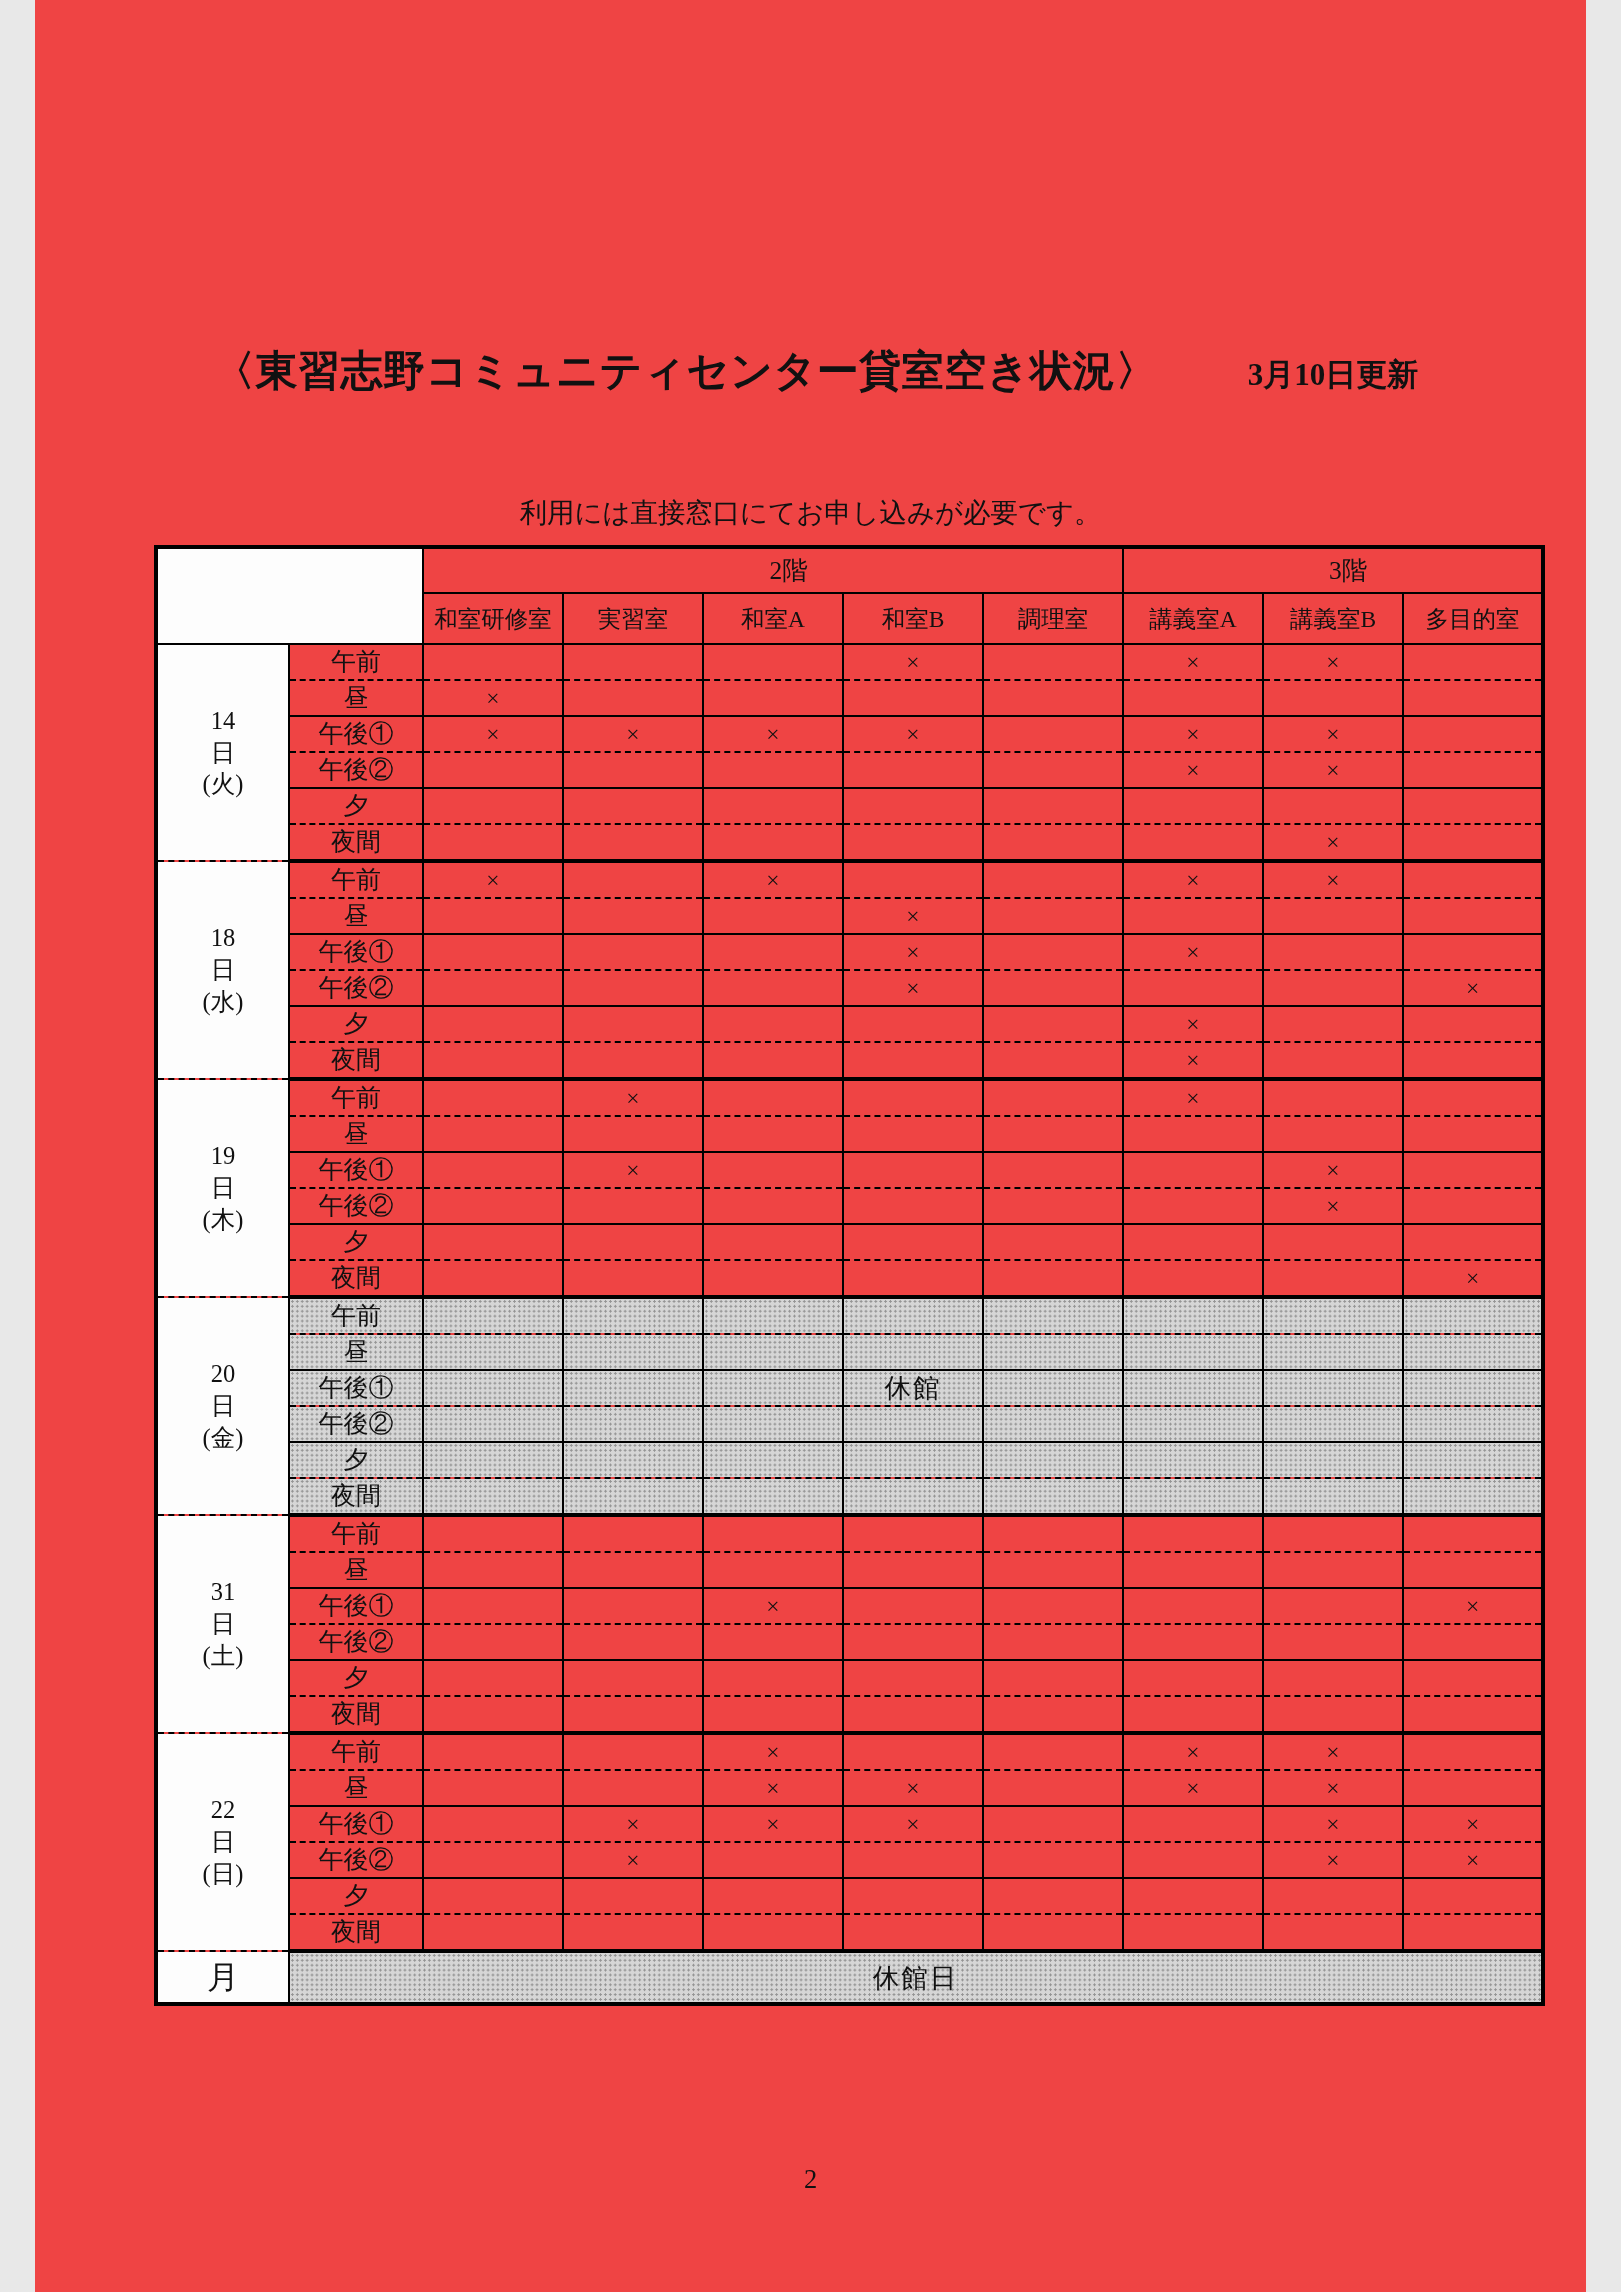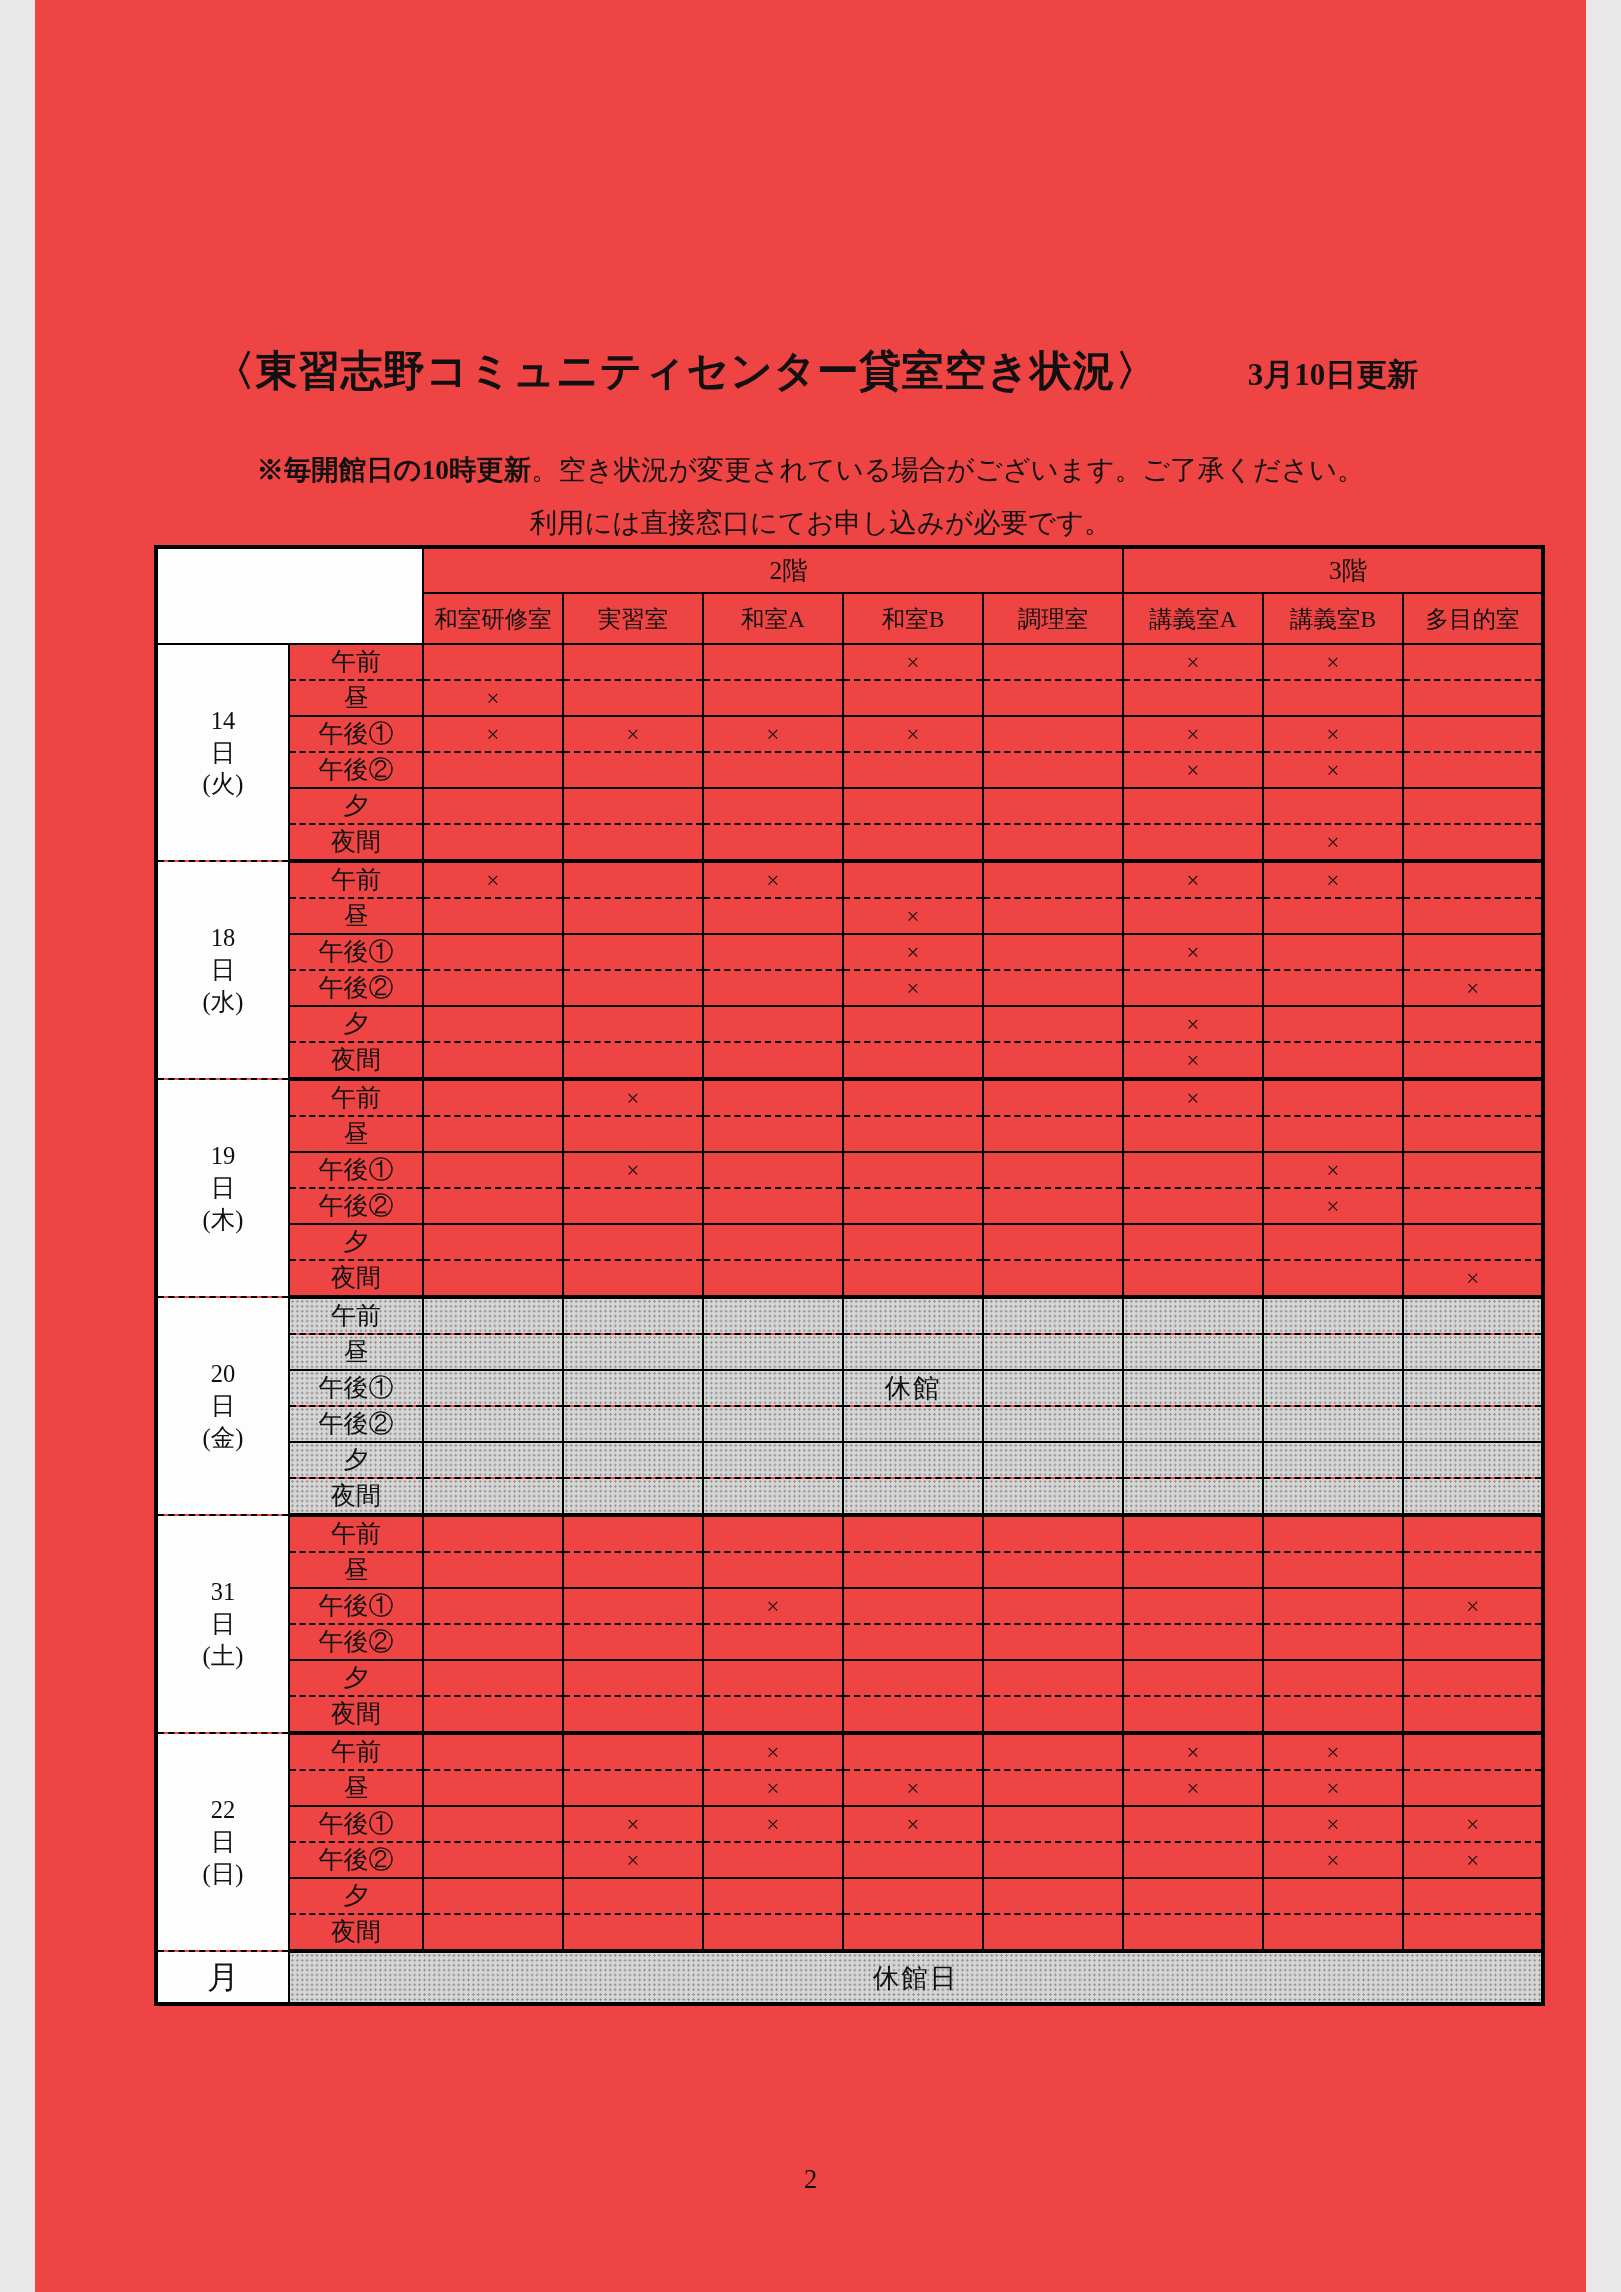--- a/index.html
+++ b/index.html
@@ -10,21 +10,21 @@
     overflow:hidden;
   }
   .title-row { position:absolute; top:343px; left:0; width:100%; white-space:nowrap; }
   .title-row h1 {
     display:inline-block; margin:0 0 0 178px; font-size:42px; font-weight:bold;
     letter-spacing:0.5px;
   }
   .update-date { display:inline-block; margin-left:90px; font-size:31px; font-weight:bold; }
   .note1 { position:absolute; top:452px; left:0; width:100%; margin:0; text-align:center; font-size:27.4px; }
   .note1 b { font-weight:bold; }
-  .note2 { position:absolute; top:495px; left:0; width:100%; margin:10px; text-align:center; font-size:27.4px; }
+  .note2 { position:absolute; top:495px; left:0; width:100%; margin:0; text-align:center; font-size:27.4px; }
 
   table.avail {
     position:absolute; left:119px; top:545px; width:1390px;
     border-collapse:collapse; table-layout:fixed;
     border:4.9px solid #000;
   }
   table.avail th, table.avail td {
     border-left:2px solid #000; border-right:2px solid #000;
     padding:0; margin:0; text-align:center; vertical-align:middle;
     font-weight:normal; overflow:hidden;
@@ -54,21 +54,20 @@
 </style>
 </head>
 <body>
 
 <div class="sheet">
 
   <div class="title-row">
     <h1>〈東習志野コミュニティセンター貸室空き状況〉</h1><span class="update-date">3月10日更新</span>
   </div>
 
-  <p class="note1"><b>※毎開館日の10時更新</b><span>。空き状況が変更されている場合がございます。ご了承ください。</span></p>
   <p class="note2">利用には直接窓口にてお申し込みが必要です。</p>
 
   <table class="avail">
     <colgroup>
       <col style="width:133px">
         <col style="width:134px">
       <col style="width:140px">
         <col style="width:140px">
         <col style="width:140px">
         <col style="width:140px">

